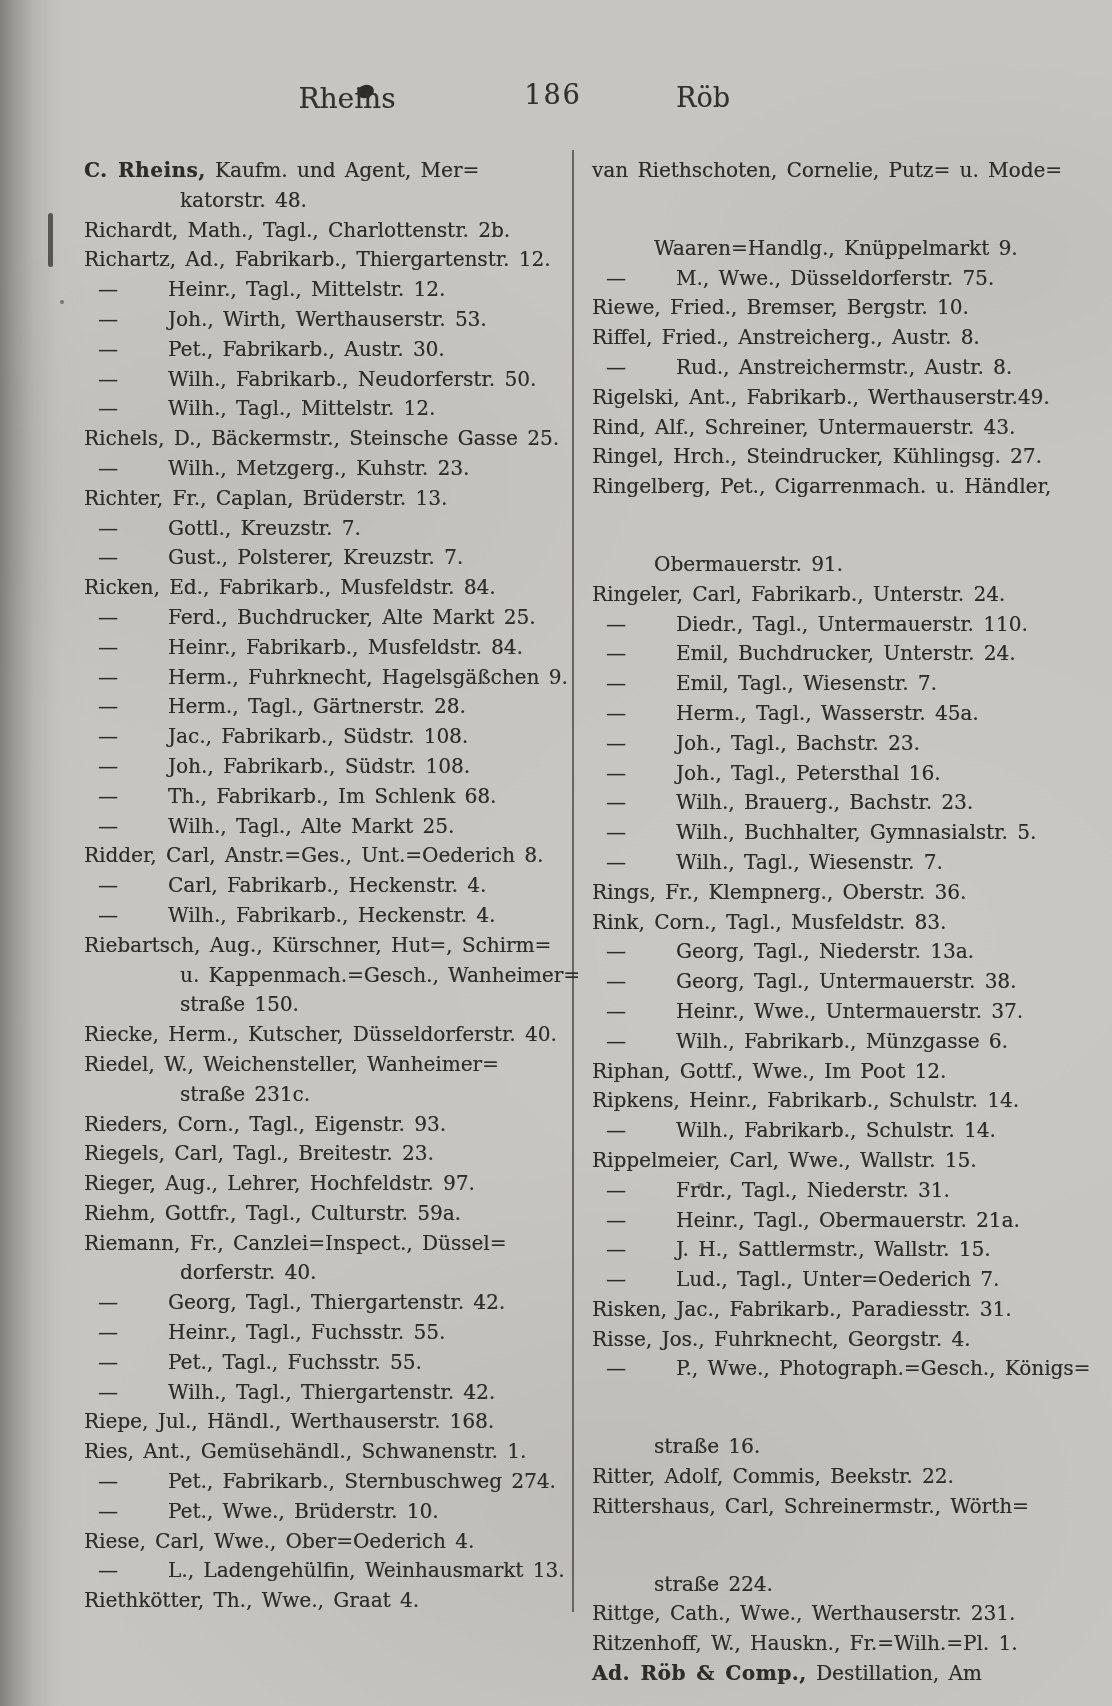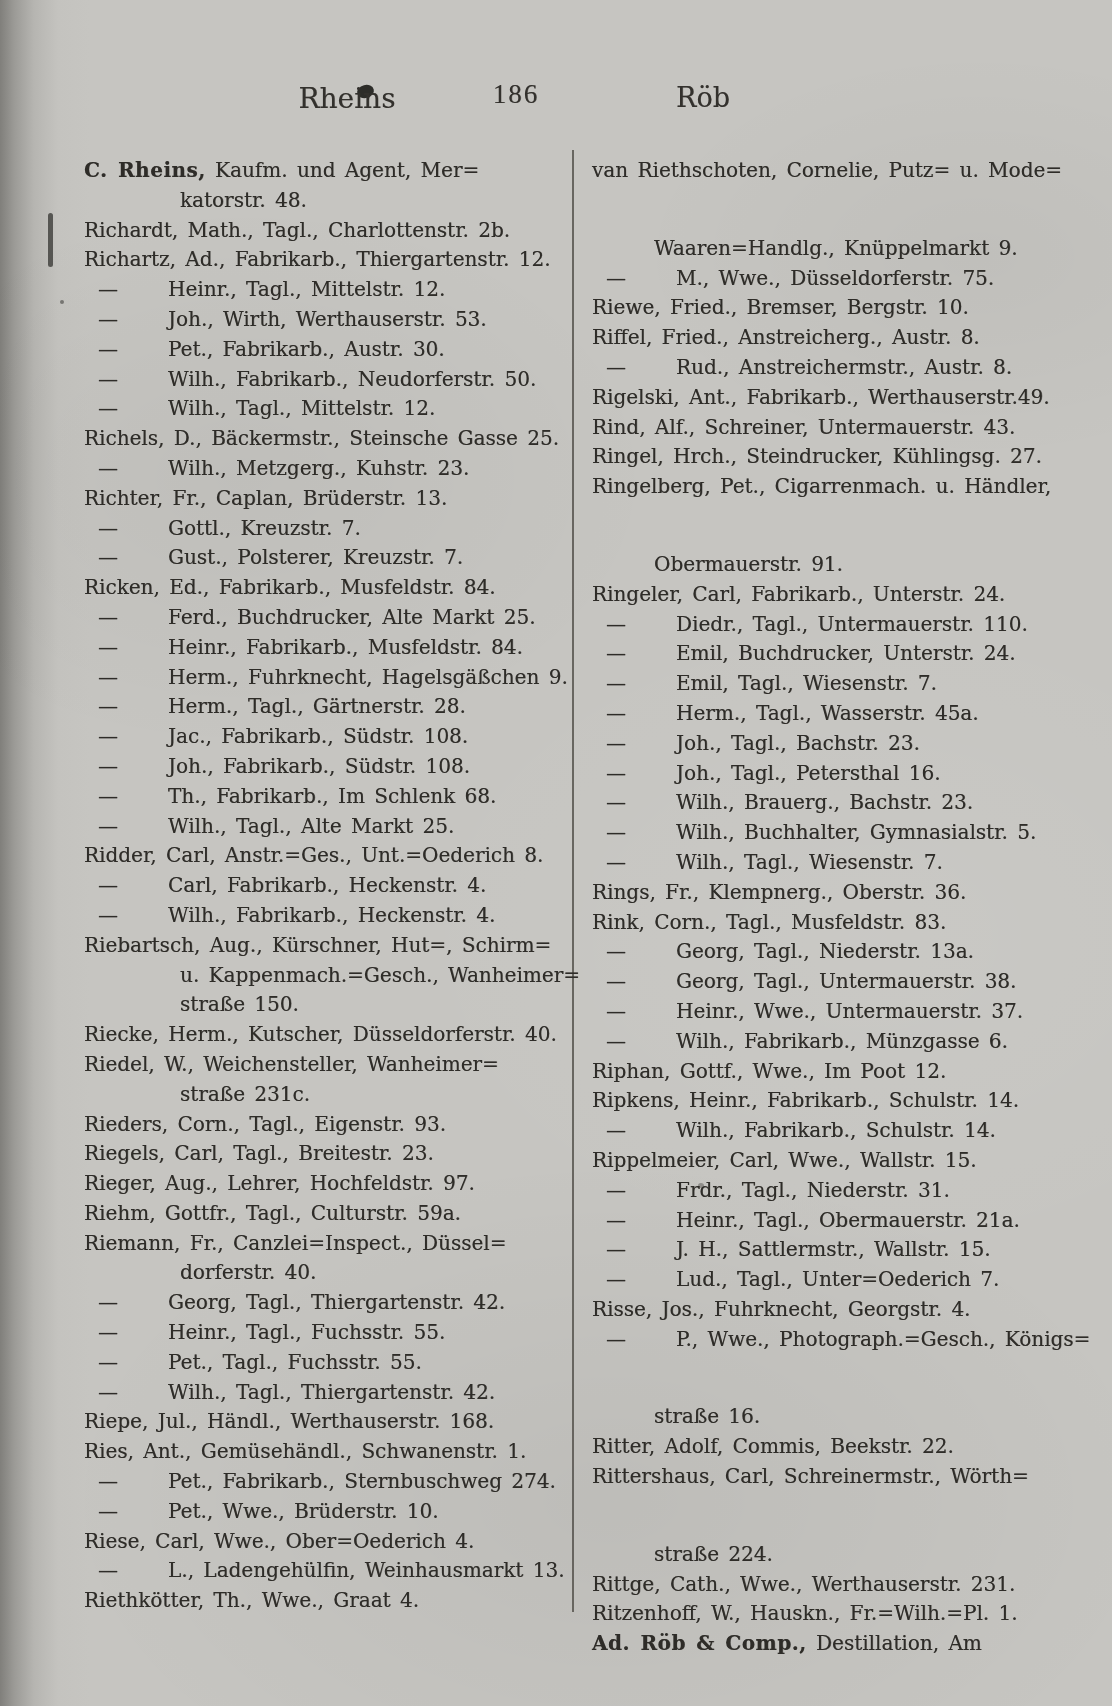--- a/index.html
+++ b/index.html
@@ -12,21 +12,21 @@
       radial-gradient(ellipse 700px 500px at 78% 55%, rgba(255,255,255,0.06), transparent 70%),
       radial-gradient(ellipse 800px 500px at 55% 88%, rgba(0,0,0,0.045), transparent 70%),
       radial-gradient(ellipse 500px 300px at 88% 15%, rgba(0,0,0,0.03), transparent 70%),
       linear-gradient(90deg, #807f7b 0px, #9b9a96 14px, #b6b5b1 34px, #c4c3bf 58px, rgba(198,197,193,0) 90px);
     font-family:"DejaVu Serif","Liberation Serif",serif;
     color:#2e2c28;
   }
   .hdr{position:absolute;transform:translateX(-50%);white-space:nowrap;
        color:#33312d;text-shadow:0.4px 0.4px 0.6px rgba(60,58,54,0.45);}
   .hdr-left{left:347px;top:82px;font-size:28px;}
-  .hdr-num{left:516px;top:79px;font-size:27px;letter-spacing:2px;font-family:Liberation Serif, serif;}
+  .hdr-num{left:553px;top:79px;font-size:27px;letter-spacing:2px;}
   .hdr-right{left:703px;top:82px;font-size:27px;}
   .rule{position:absolute;left:572px;top:150px;width:2px;height:1462px;
         background:#57554f;opacity:0.85;}
   .col{position:absolute;top:156px;font-size:20px;line-height:29.8px;
        word-spacing:3px;white-space:nowrap;
        text-shadow:0.35px 0.35px 0.45px rgba(55,53,49,0.55);}
   .col-left{left:84px;width:486px;}
   .col-right{left:592px;width:462px;}
   .line{white-space:nowrap;}
   .line.dash{padding-left:12px;}
@@ -140,20 +140,21 @@
       <div class="line dash"><span class="dash-glyph">—</span>Heinr., Wwe., Untermauerstr. 37.</div>
       <div class="line dash"><span class="dash-glyph">—</span>Wilh., Fabrikarb., Münzgasse 6.</div>
       <div class="line main">Riphan, Gottf., Wwe., Im Poot 12.</div>
       <div class="line main">Ripkens, Heinr., Fabrikarb., Schulstr. 14.</div>
       <div class="line dash"><span class="dash-glyph">—</span>Wilh., Fabrikarb., Schulstr. 14.</div>
       <div class="line main">Rippelmeier, Carl, Wwe., Wallstr. 15.</div>
       <div class="line dash"><span class="dash-glyph">—</span>Frdr., Tagl., Niederstr. 31.</div>
       <div class="line dash"><span class="dash-glyph">—</span>Heinr., Tagl., Obermauerstr. 21a.</div>
       <div class="line dash"><span class="dash-glyph">—</span>J. H., Sattlermstr., Wallstr. 15.</div>
       <div class="line dash"><span class="dash-glyph">—</span>Lud., Tagl., Unter=Oederich 7.</div>
+      <div class="line main">Risken, Jac., Fabrikarb., Paradiesstr. 31.</div>
       <div class="line main">Risse, Jos., Fuhrknecht, Georgstr. 4.</div>
       <div class="line dash"><span class="dash-glyph">—</span>P., Wwe., Photograph.=Gesch., Königs=</div>
       <div class="line cont">straße 16.</div>
       <div class="line main">Ritter, Adolf, Commis, Beekstr. 22.</div>
       <div class="line main">Rittershaus, Carl, Schreinermstr., Wörth=</div>
       <div class="line cont">straße 224.</div>
       <div class="line main">Rittge, Cath., Wwe., Werthauserstr. 231.</div>
       <div class="line main">Ritzenhoff, W., Hauskn., Fr.=Wilh.=Pl. 1.</div>
       <div class="line main"><b>Ad. Röb &amp; Comp.,</b> Destillation, Am</div>
       <div class="line cont">Burgacker 37.</div>

